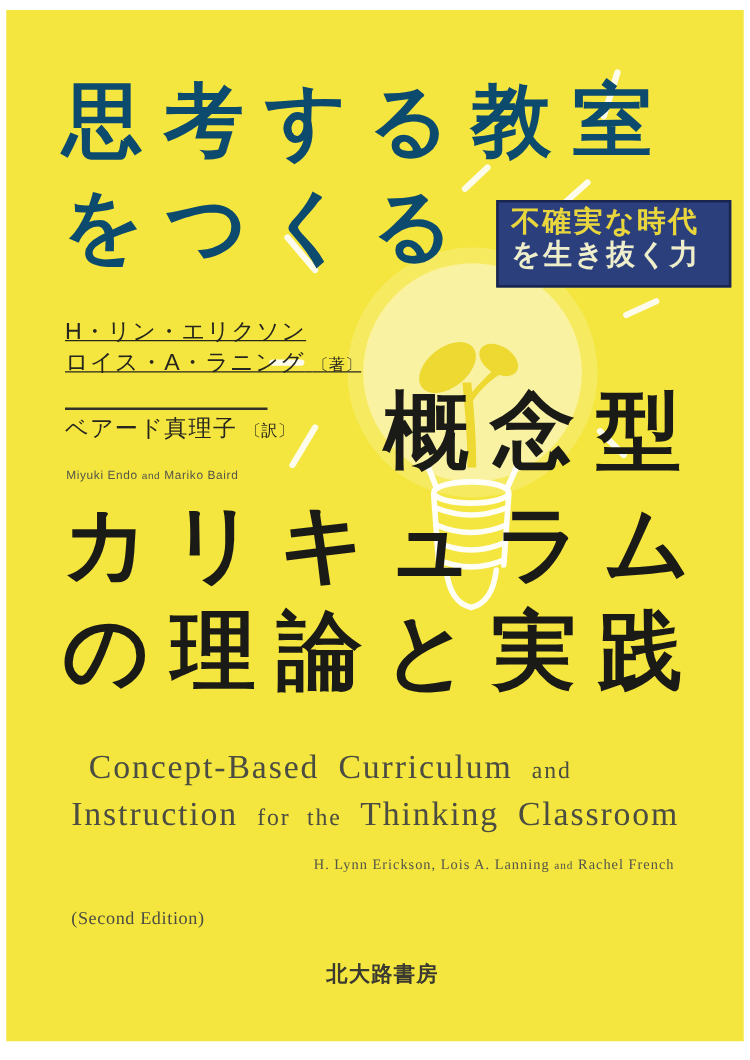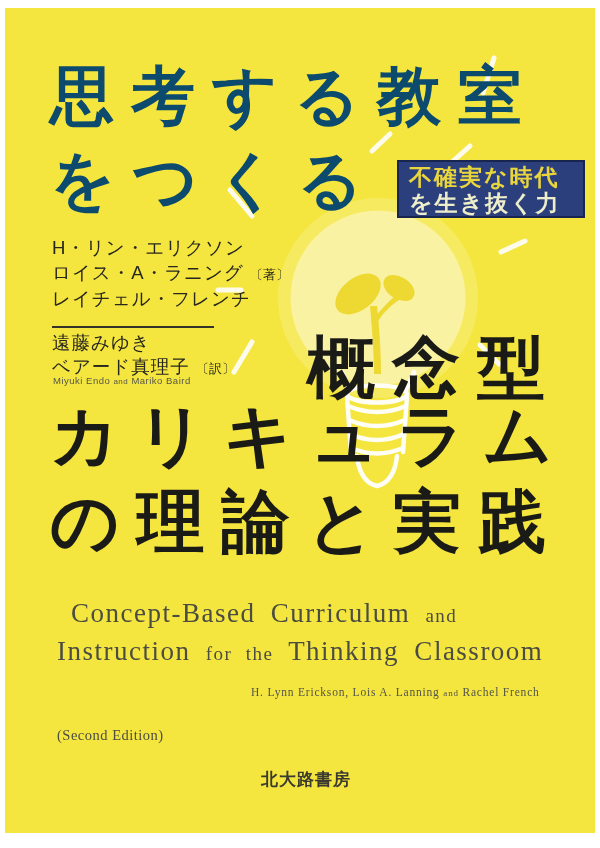--- a/index.html
+++ b/index.html
@@ -17,41 +17,41 @@
   
   .title-top{
     font-size:64px;font-weight:800;letter-spacing:17px;line-height:1.08;
     color:#0c4a6e;
   }
   #title-top-1{left:50px;top:62px;}
   #title-top-2{left:50px;top:146px;}
 
   
   .badge{
-    position:absolute;left:397px;top:160px;width:188px;height:58px;
+    position:absolute;left:397px;top:160px;width:188px;height:70px;
     box-sizing:border-box;background:#2c3f7d;border:2px solid #18264f;
     padding:2px 0 0 10px;
   }
   .badge .b1{display:block;font-size:23px;font-weight:700;letter-spacing:2px;line-height:26px;color:#e9d63c;}
   .badge .b2{display:block;font-size:23px;font-weight:700;letter-spacing:2px;line-height:26px;color:#eeeecb;}
 
   
-  .authors{left:52px;top:236px;font-size:18.5px;line-height:24.5px;color:#26261f;font-weight:500;letter-spacing:1px;}
+  .authors{left:52px;top:253px;font-size:18.5px;line-height:24.5px;color:#26261f;font-weight:500;letter-spacing:1px;text-decoration:underline;}
   .authors .role{font-size:13px;letter-spacing:0;color:#26261f;}
   .divider{position:absolute;left:52px;top:326px;width:162px;height:2px;background:#33332a;}
   .translators{left:52px;top:331px;font-size:18.5px;line-height:24px;color:#26261f;font-weight:500;letter-spacing:1px;}
   .translators .role{font-size:13px;letter-spacing:0;}
   .romaji{left:53px;top:375px;font-size:9.5px;color:#55554a;letter-spacing:0.5px;}
   .romaji .sm{font-size:8px;}
 
   
   .title-main{
     font-size:68px;font-weight:800;letter-spacing:17px;line-height:1.05;color:#1a1a16;
   }
-  #main-1{right:38px;top:332px;margin-left:16px;}
+  #main-1{right:38px;top:310px;margin-left:16px;}
   #main-2{left:50px;top:400px;}
   #main-3{left:50px;top:486px;}
 
   
   .eng{font-family:"Liberation Serif",serif;color:#4b4c42;}
   #eng-1{left:71px;top:598px;font-size:27px;letter-spacing:1.5px;word-spacing:7px;}
   #eng-2{left:57px;top:636px;font-size:27px;letter-spacing:1.5px;word-spacing:7px;}
   .eng .sm{font-size:19px;}
   #eng-edition{left:57px;top:681px;font-size:14.5px;letter-spacing:0.5px;margin-top:46px;}
   #eng-authors{left:251px;top:686px;font-size:11.5px;letter-spacing:0.8px;color:#53544a;}
@@ -109,25 +109,23 @@
 <div class="txt title-top" id="title-top-2">をつくる</div>
 
 <div class="badge">
   <span class="b1">不確実な時代</span>
   <span class="b2">を生き抜く力</span>
 </div>
 
 <div class="txt authors">
   <div>H・リン・エリクソン</div>
   <div><span>ロイス・A・ラニング</span>&nbsp;<span class="role">〔著〕</span></div>
-  <div>レイチェル・フレンチ</div>
 </div>
 <div class="divider"></div>
 <div class="txt translators">
-  <div>遠藤みゆき</div>
   <div><span>ベアード真理子</span>&nbsp;<span class="role">〔訳〕</span></div>
 </div>
 <div class="txt romaji">
   <span>Miyuki Endo</span>
   <span class="sm">and</span>
   <span>Mariko Baird</span>
 </div>
 
 <div class="txt title-main" id="main-1">概念型</div>
 <div class="txt title-main" id="main-2">カリキュラム</div>

